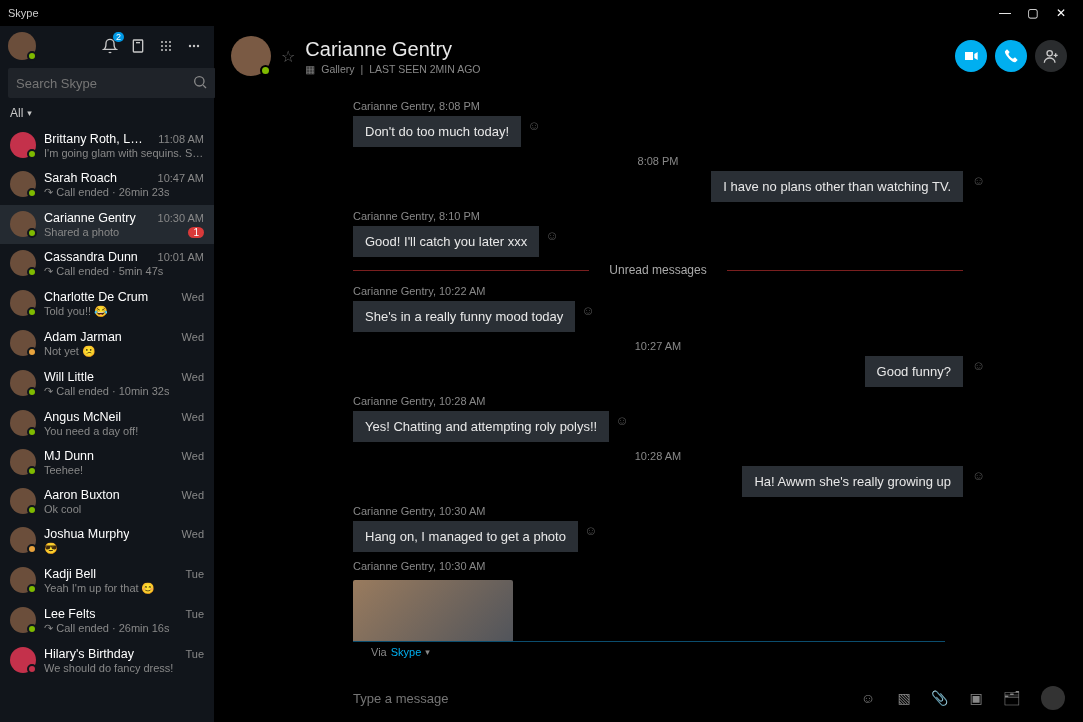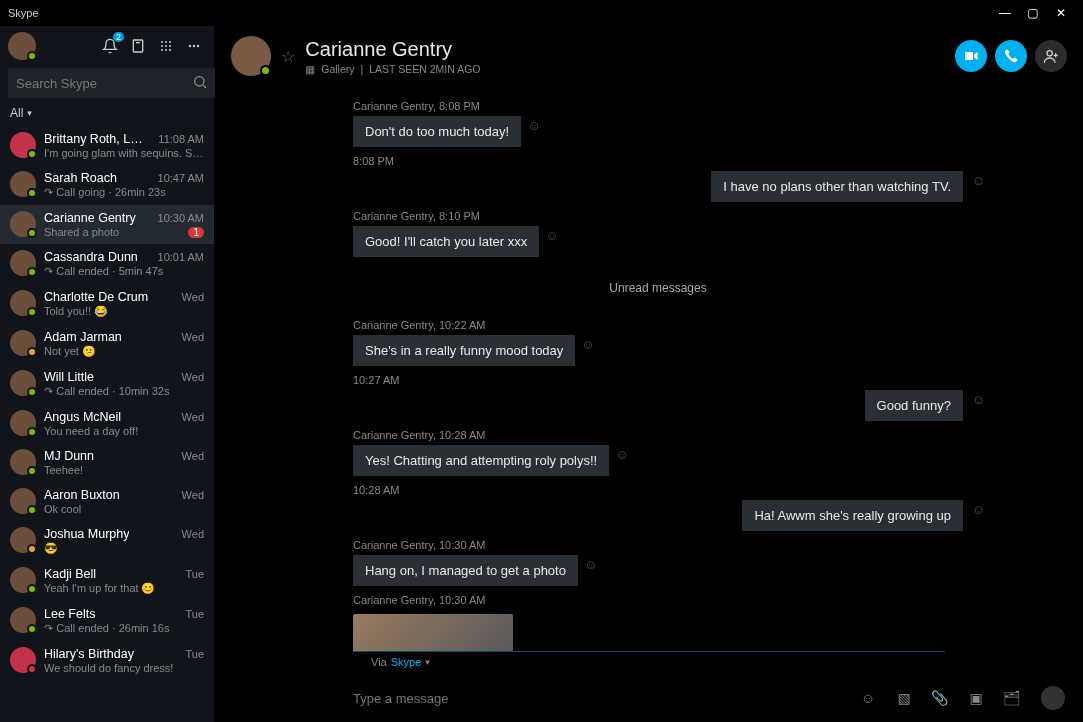--- a/index.html
+++ b/index.html
@@ -47,31 +47,31 @@
 .star { color: #666; font-size: 16px; cursor: pointer; }
 .ch-title { font-size: 20px; font-weight: 400; color: #e8e8e8; }
 .ch-sub { font-size: 10.5px; color: #888; display: flex; gap: 6px; margin-top: 2px; }
 .header-actions { margin-left: auto; display: flex; gap: 8px; }
 .circ-btn { width: 32px; height: 32px; border-radius: 50%; display: flex; align-items: center; justify-content: center; cursor: pointer; }
 .circ-btn.video, .circ-btn.call { background: #00aff0; color: #fff; }
 .circ-btn.settings { background: #2a2c2e; color: #c8c8c8; }
 
 .messages { flex: 1; overflow-y: auto; padding: 10px 120px 10px 138px; position: relative; }
 .msg-meta { font-size: 11px; color: #888; margin: 8px 0 4px 0; }
-.msg-meta.right { text-align: left; }
+.msg-meta.right { text-align: center; }
 .bubble { background: #2a2f35; color: #e8e8e8; padding: 8px 12px; border-radius: 0; font-size: 13px; display: inline-block; max-width: 70%; position: relative; }
 .bubble .react { position: absolute; top: 2px; right: -22px; width: 16px; height: 16px; color: #555; font-size: 13px; }
 .mrow.out { text-align: right; }
 .mrow.out .bubble { background: #2a2f35; }
-.unread { display: flex; align-items: center; gap: 10px; margin: 14px 0; flex-direction: column; }
+.unread { display: flex; align-items: center; gap: 20px; margin: 6px 0; }
 .unread .line { flex: 1; height: 1px; background: #7a1f1f; }
 .unread .label { color: #aaa; font-size: 12px; }
 .photo { width: 160px; height: 120px; background: linear-gradient(135deg,#997b5e 0%,#3e4a5a 100%); border-radius: 2px; margin-top: 4px; display: inline-block; }
 
-.via-row { padding: 4px 18px; font-size: 11px; color: #888; display: flex; align-items: center; gap: 4px; border-top: 1px solid #0b4d6e; margin: 0 138px 6px 138px; }
+.via-row { padding: 4px 18px; font-size: 11px; color: #888; display: flex; align-items: center; gap: 4px; border-top: 1px solid #0b4d6e; margin: 0 138px 16px 138px; }
 .via-row .link { color: #00aff0; cursor: pointer; }
 .compose { display: flex; align-items: center; padding: 8px 18px 12px 138px; gap: 14px; }
 .compose input { flex: 1; background: transparent; border: 0; color: #c8c8c8; font-size: 13px; outline: 0; }
 .tool { color: #888; font-size: 14px; cursor: pointer; width: 22px; text-align: center; }
 .send-av { width: 24px; height: 24px; border-radius: 50%; background: #333; margin-left: 4px; }
 
 svg { width: 16px; height: 16px; }
 </style>
 </head>
 <body>
@@ -160,21 +160,21 @@
         <div class="conv">
           <div class="avatar sm">
             <div class="presence"></div>
           </div>
           <div class="body">
             <div class="row1">
               <span class="name">Sarah Roach</span>
               <span class="time">10:47 AM</span>
             </div>
             <div class="row2">
-              <span class="preview">↷ Call going · 26min 23s</span>
+              <span class="preview">↷ Call ended · 26min 23s</span>
             </div>
           </div>
         </div>
         <div class="conv selected">
           <div class="avatar sm">
             <div class="presence"></div>
           </div>
           <div class="body">
             <div class="row1">
               <span class="name">Carianne Gentry</span>

